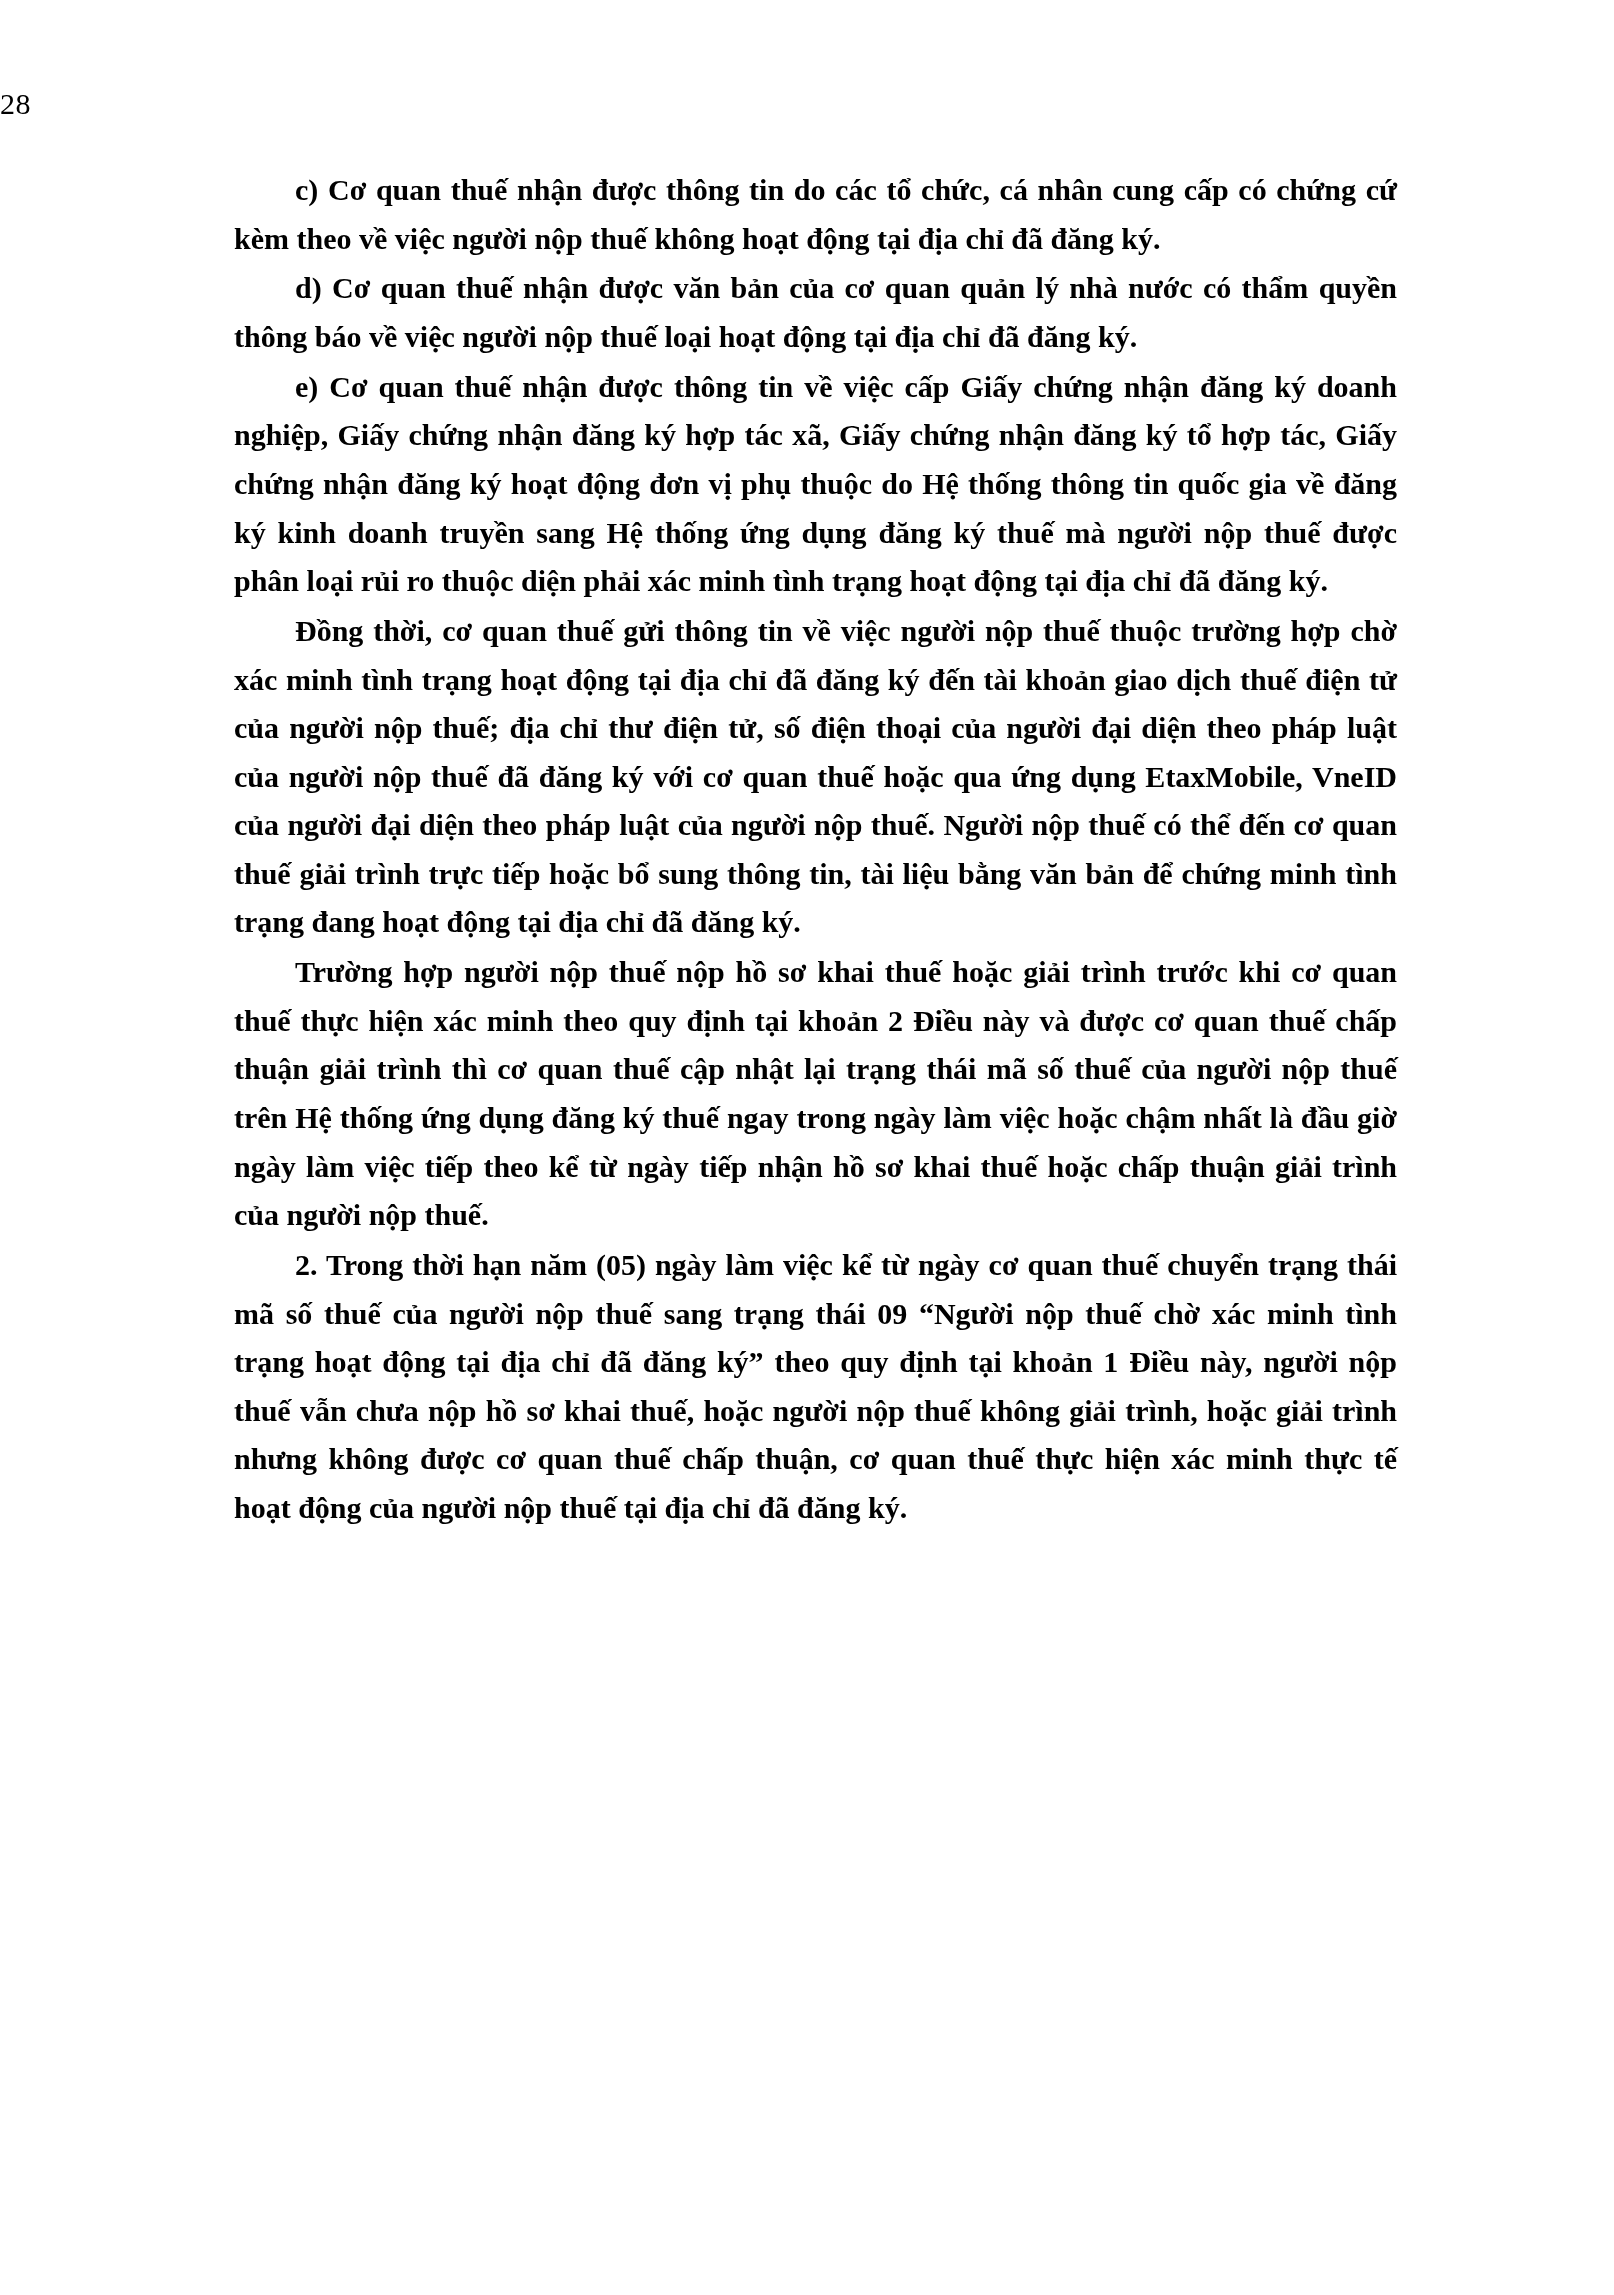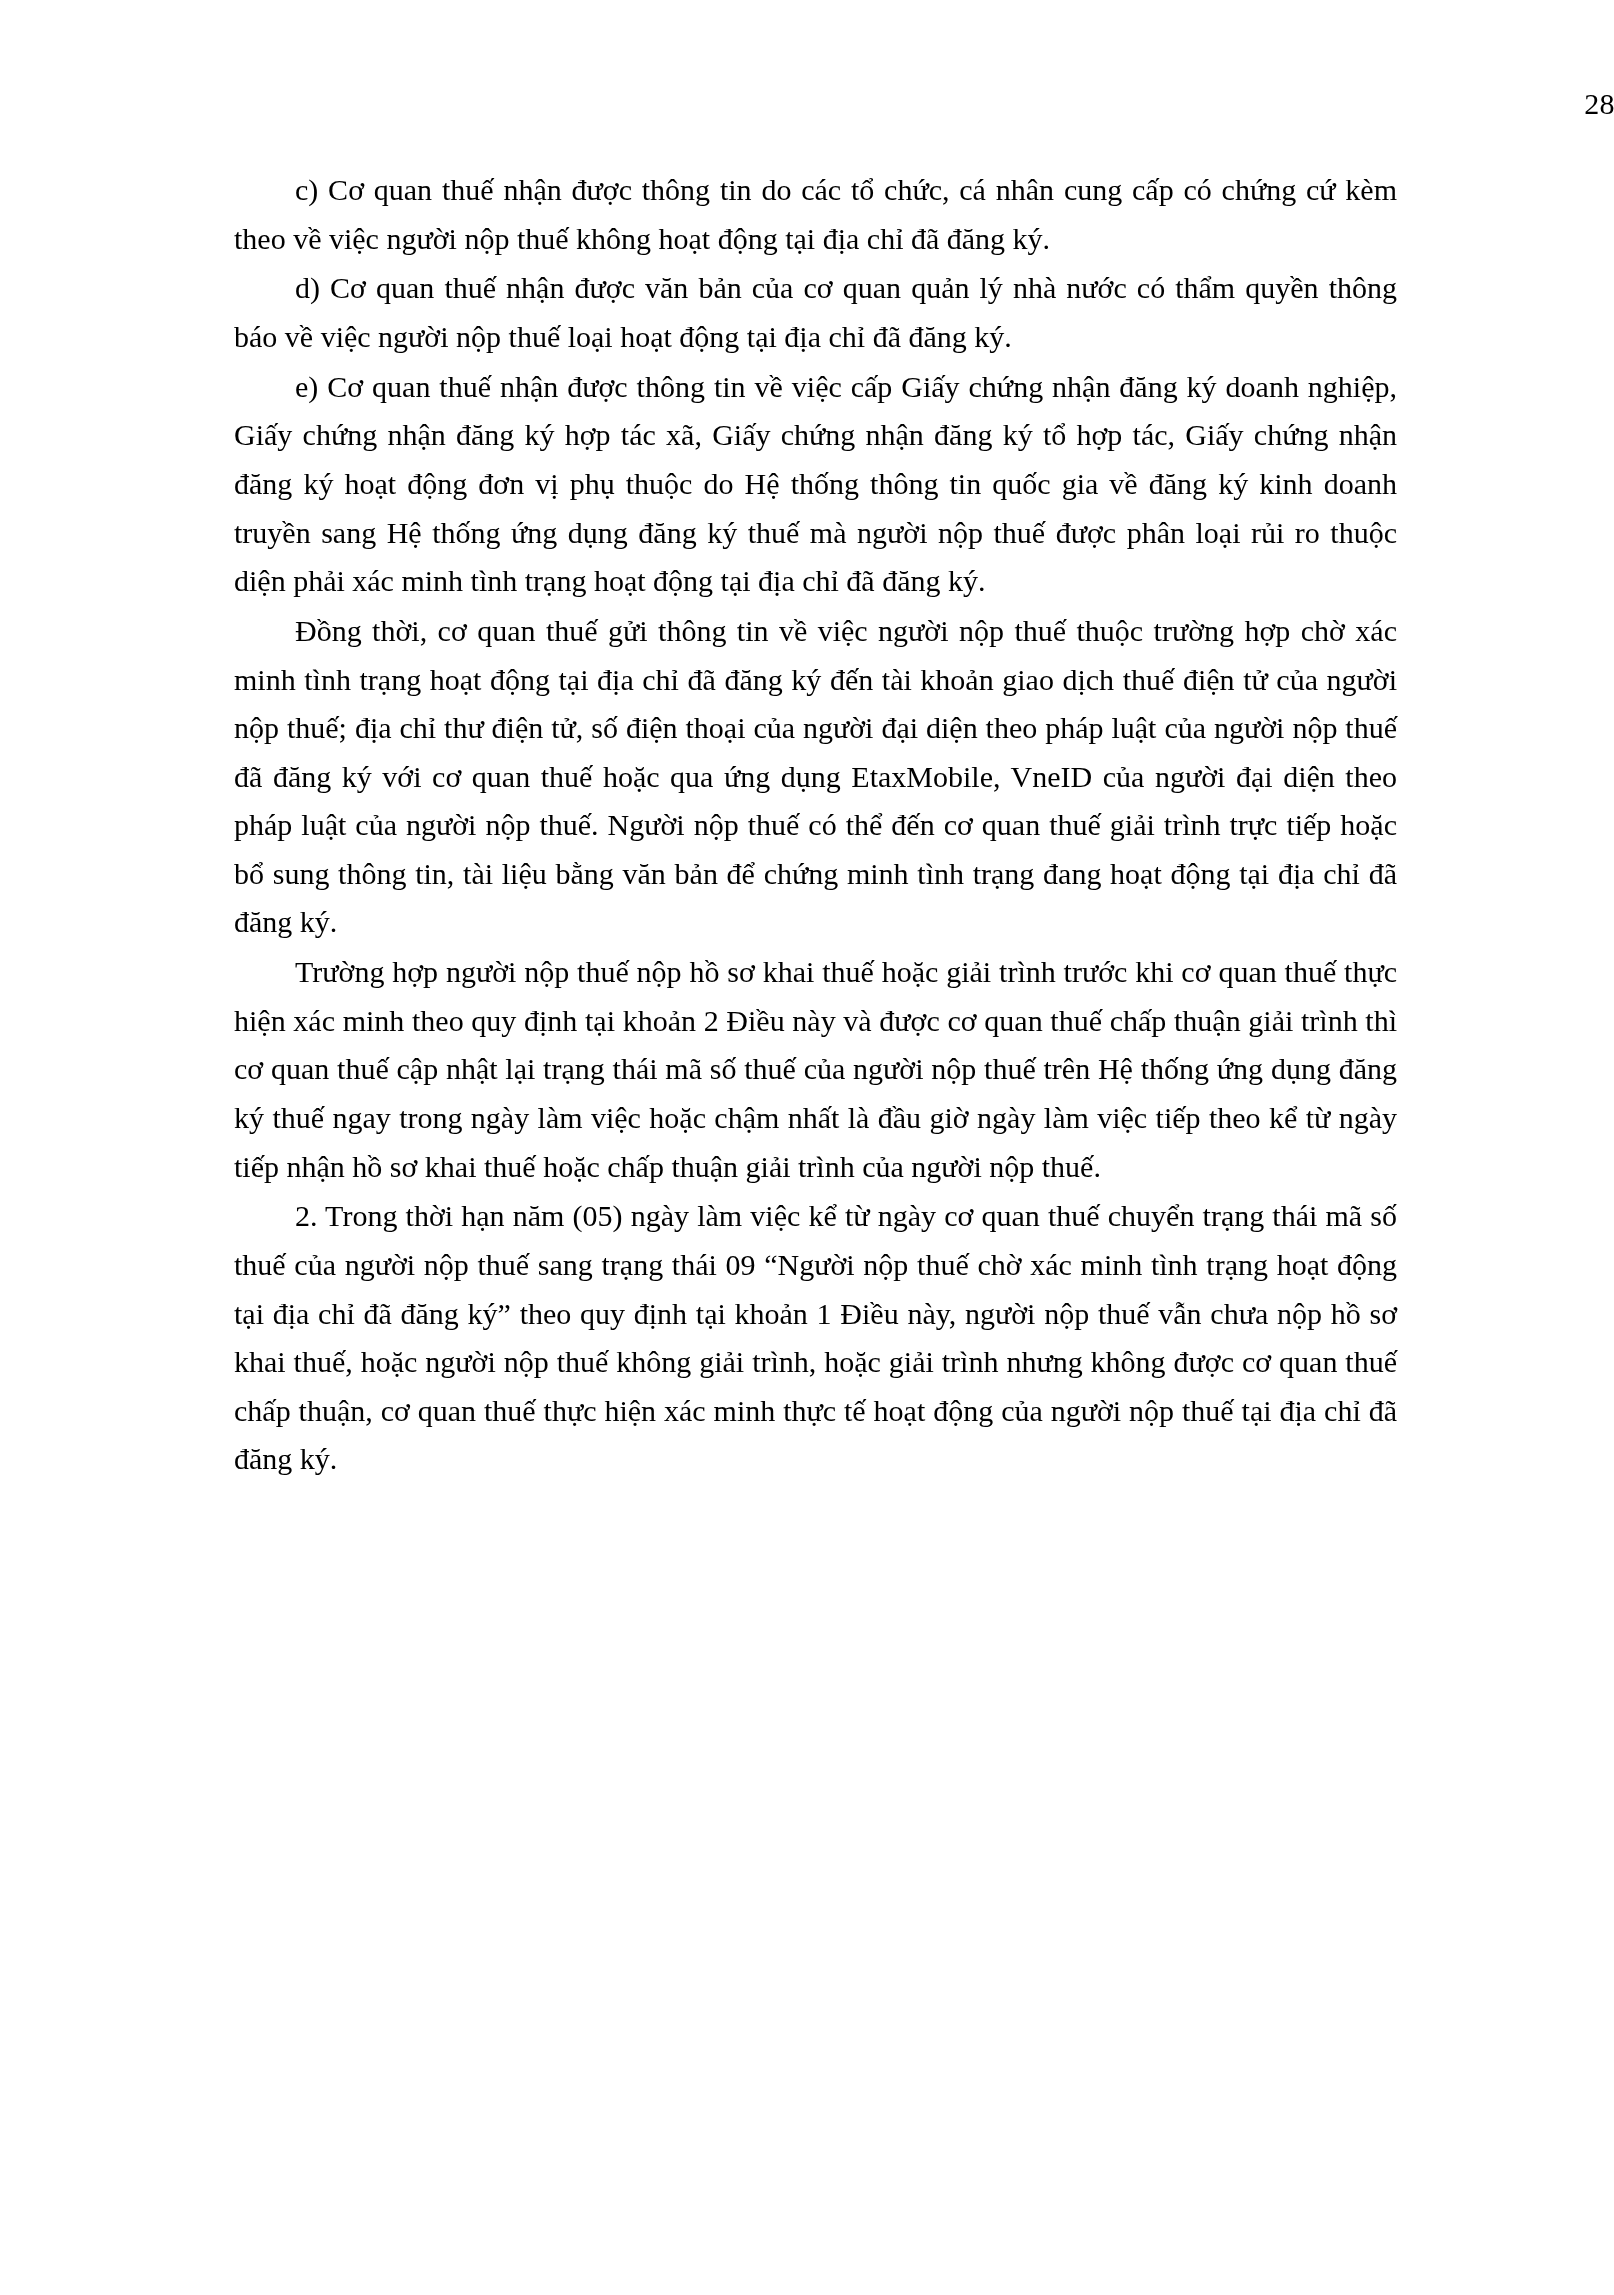--- a/index.html
+++ b/index.html
@@ -16,39 +16,40 @@
     margin: 0 auto;
     font-family: "Liberation Serif", "DejaVu Serif", serif;
     color: #000000;
     box-sizing: border-box;
   }
   .page-number {
     position: absolute;
     top: 89px;
     left: 0;
     width: 100%;
-    text-align: right;
+    text-align: left;
     font-size: 30px;
     line-height: 1;
     letter-spacing: 0.4px;
   }
   .body-text {
     position: absolute;
     top: 166px;
     left: 234px;
     width: 1163px;
     font-size: 30px;
     line-height: 1.62;
     text-align: justify;
     text-justify: inter-word;
     hyphens: none;
   }
   .body-text p {
     margin: 0 0 0.04em 0;
     text-indent: 61px;
+    font-weight: bold;
   }
   .body-text p:last-child {
     margin-bottom: 0;
   }
 </style>
 </head>
 <body>
 
 <div class="page">
 

